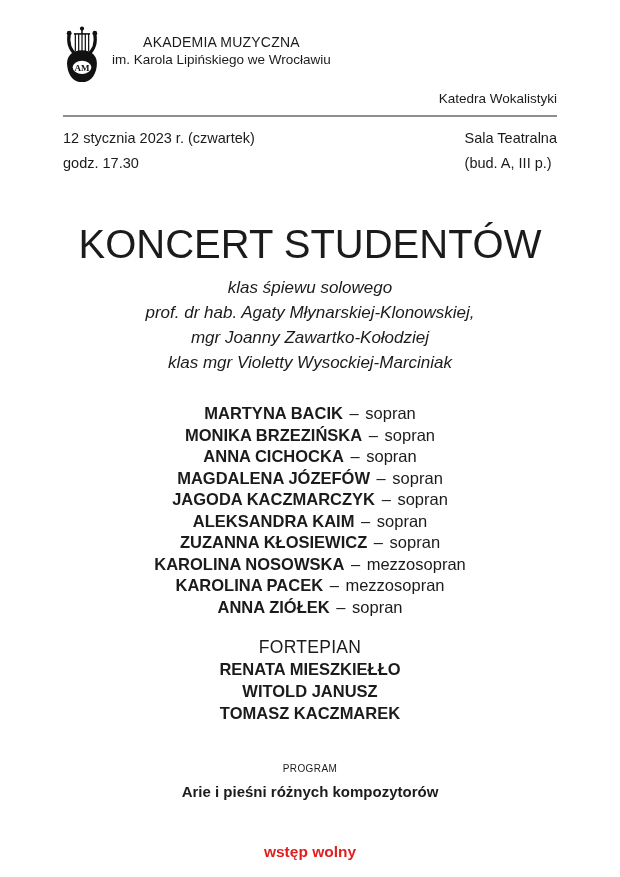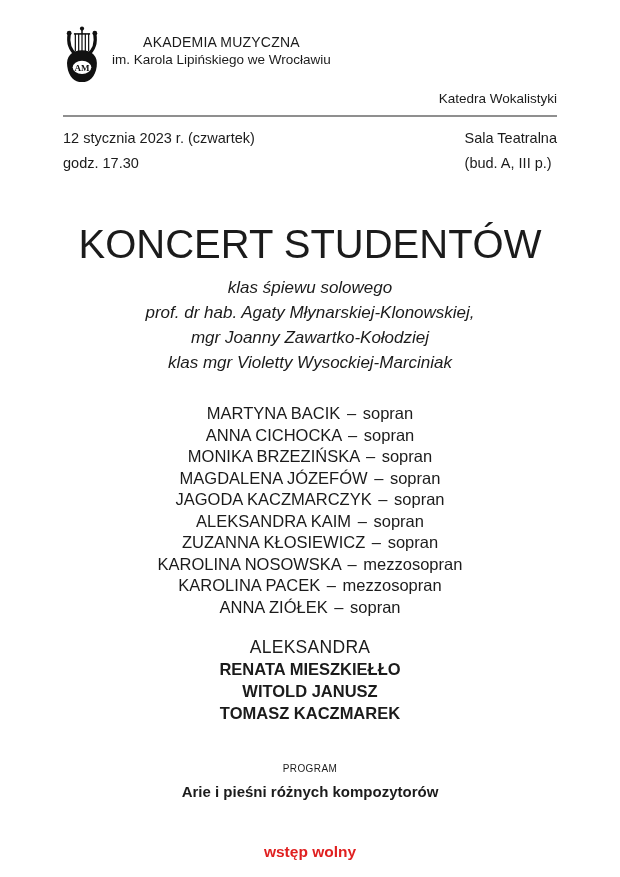--- a/index.html
+++ b/index.html
@@ -17,21 +17,21 @@
   .rule { border:none; border-top:2px solid #8f8f8f; margin:0; }
   .info-row { display:flex; justify-content:space-between; margin-top:9px;
               font-size:14.5px; line-height:25px; }
   .info-left, .info-right { white-space:nowrap; }
   .title { text-align:center; margin-top:46px; font-size:40px; font-weight:400;
            letter-spacing:0; white-space:nowrap; }
   .subtitle { text-align:center; font-style:italic; font-size:17px;
               line-height:25px; margin-top:8px; }
   .performers { text-align:center; margin-top:28px; font-size:16.5px;
                 line-height:21.5px; }
-  .pname { font-weight:normal; }
+  .pname { font-weight:bold; }
   .psep  { margin:0 2px; }
   .piano { text-align:center; margin-top:18px; line-height:22px; }
   .piano-heading { font-size:17.5px; letter-spacing:0.3px; }
   .piano-name { font-weight:bold; font-size:16.5px; }
   .program { text-align:center; margin-top:33px; line-height:23px; }
   .program-heading { font-size:10px; letter-spacing:0.4px; }
   .program-desc { font-weight:bold; font-size:15px; }
   .admission { text-align:center; margin-top:40px; font-size:15.5px;font-weight:bold; }
 </style>
 </head>
@@ -84,33 +84,33 @@
 
   <div class="subtitle">
     <div>klas śpiewu solowego</div>
     <div>prof. dr hab. Agaty Młynarskiej-Klonowskiej,</div>
     <div>mgr Joanny Zawartko-Kołodziej</div>
     <div>klas mgr Violetty Wysockiej-Marciniak</div>
   </div>
 
   <div class="performers">
     <div><span class="pname">MARTYNA BACIK</span> <span class="psep">–</span> <span class="pvoice">sopran</span></div>
+    <div><span class="pname">MONIKA BRZEZIŃSKA</span> <span class="psep">–</span> <span class="pvoice">sopran</span></div>
     <div><span class="pname">ANNA CICHOCKA</span> <span class="psep">–</span> <span class="pvoice">sopran</span></div>
-    <div><span class="pname">MONIKA BRZEZIŃSKA</span> <span class="psep">–</span> <span class="pvoice">sopran</span></div>
     <div><span class="pname">MAGDALENA JÓZEFÓW</span> <span class="psep">–</span> <span class="pvoice">sopran</span></div>
     <div><span class="pname">JAGODA KACZMARCZYK</span> <span class="psep">–</span> <span class="pvoice">sopran</span></div>
     <div><span class="pname">ALEKSANDRA KAIM</span> <span class="psep">–</span> <span class="pvoice">sopran</span></div>
     <div><span class="pname">ZUZANNA KŁOSIEWICZ</span> <span class="psep">–</span> <span class="pvoice">sopran</span></div>
     <div><span class="pname">KAROLINA NOSOWSKA</span> <span class="psep">–</span> <span class="pvoice">mezzosopran</span></div>
     <div><span class="pname">KAROLINA PACEK</span> <span class="psep">–</span> <span class="pvoice">mezzosopran</span></div>
     <div><span class="pname">ANNA ZIÓŁEK</span> <span class="psep">–</span> <span class="pvoice">sopran</span></div>
   </div>
 
   <div class="piano">
-    <div class="piano-heading">ALEKSANDRA</div>
+    <div class="piano-heading">FORTEPIAN</div>
     <div class="piano-name">RENATA MIESZKIEŁŁO</div>
     <div class="piano-name">WITOLD JANUSZ</div>
     <div class="piano-name">TOMASZ KACZMAREK</div>
   </div>
 
   <div class="program">
     <div class="program-heading">PROGRAM</div>
     <div class="program-desc">Arie i pieśni różnych kompozytorów</div>
   </div>
 

